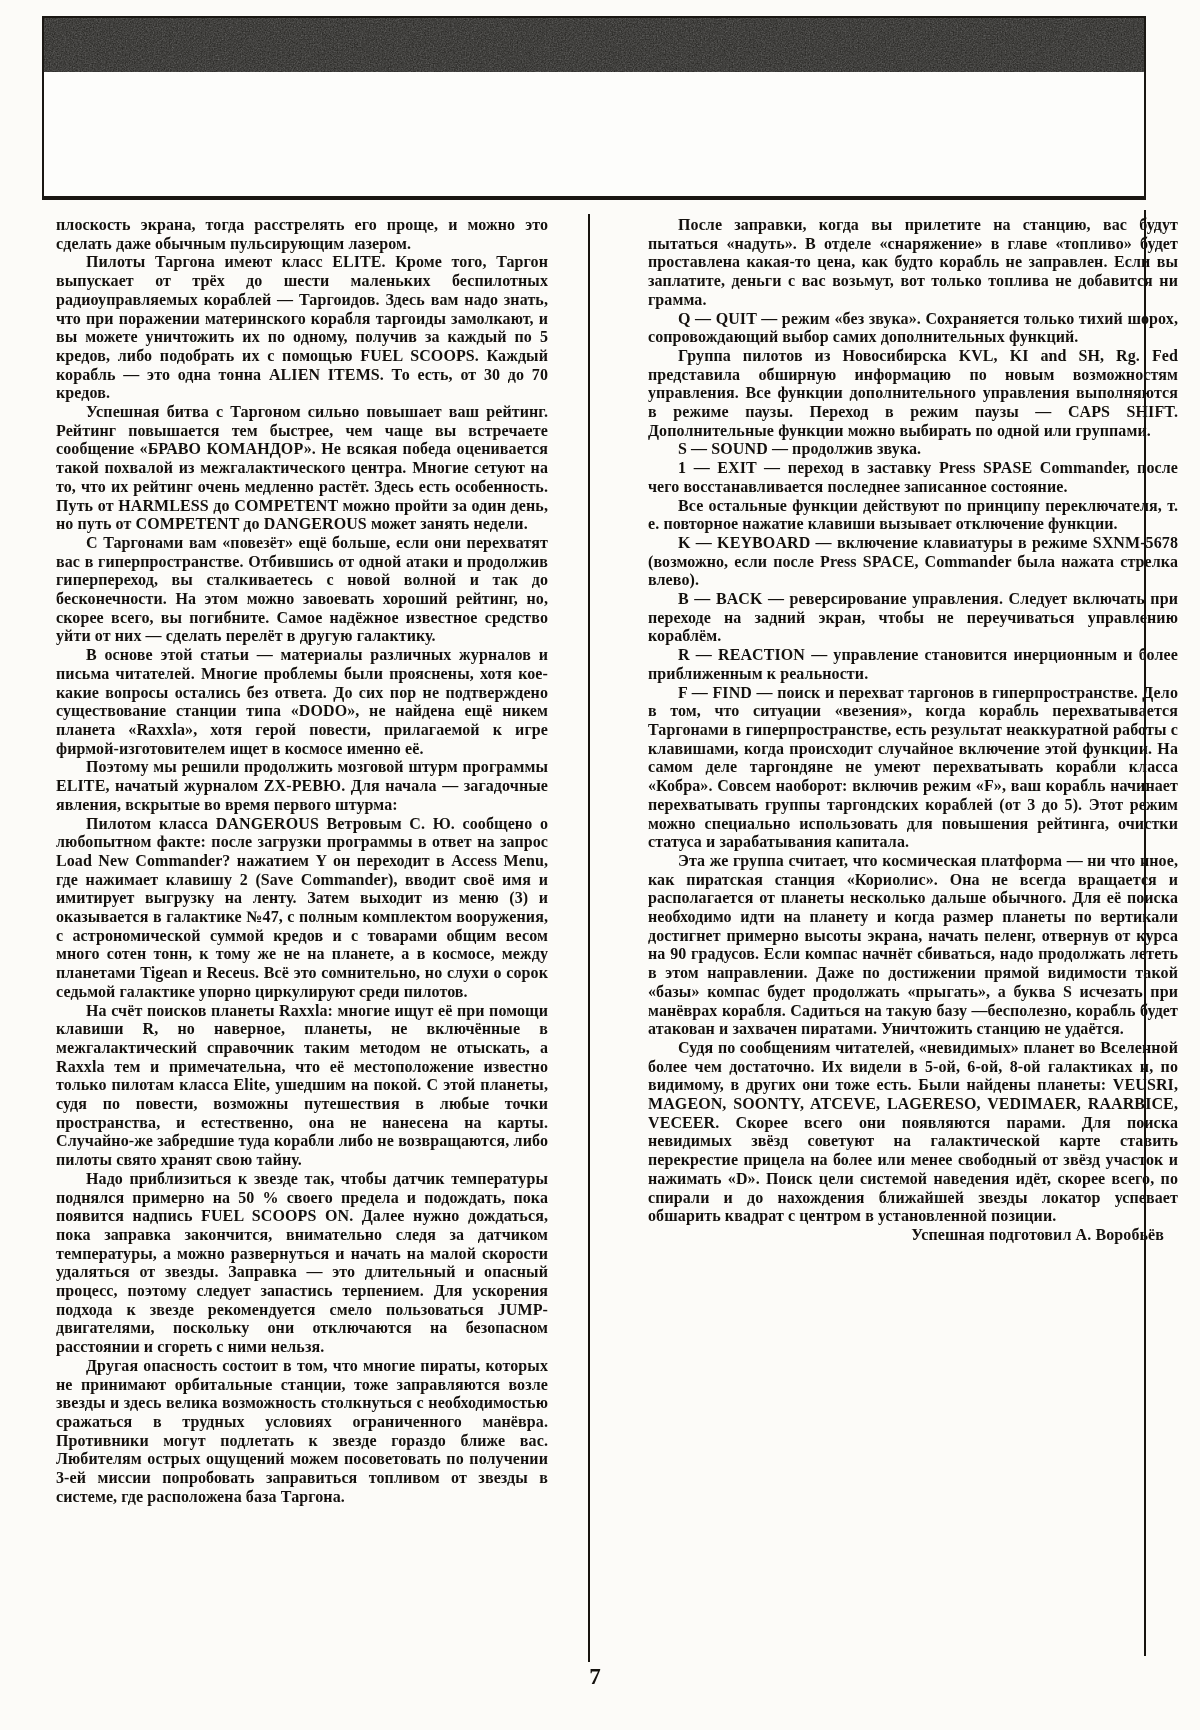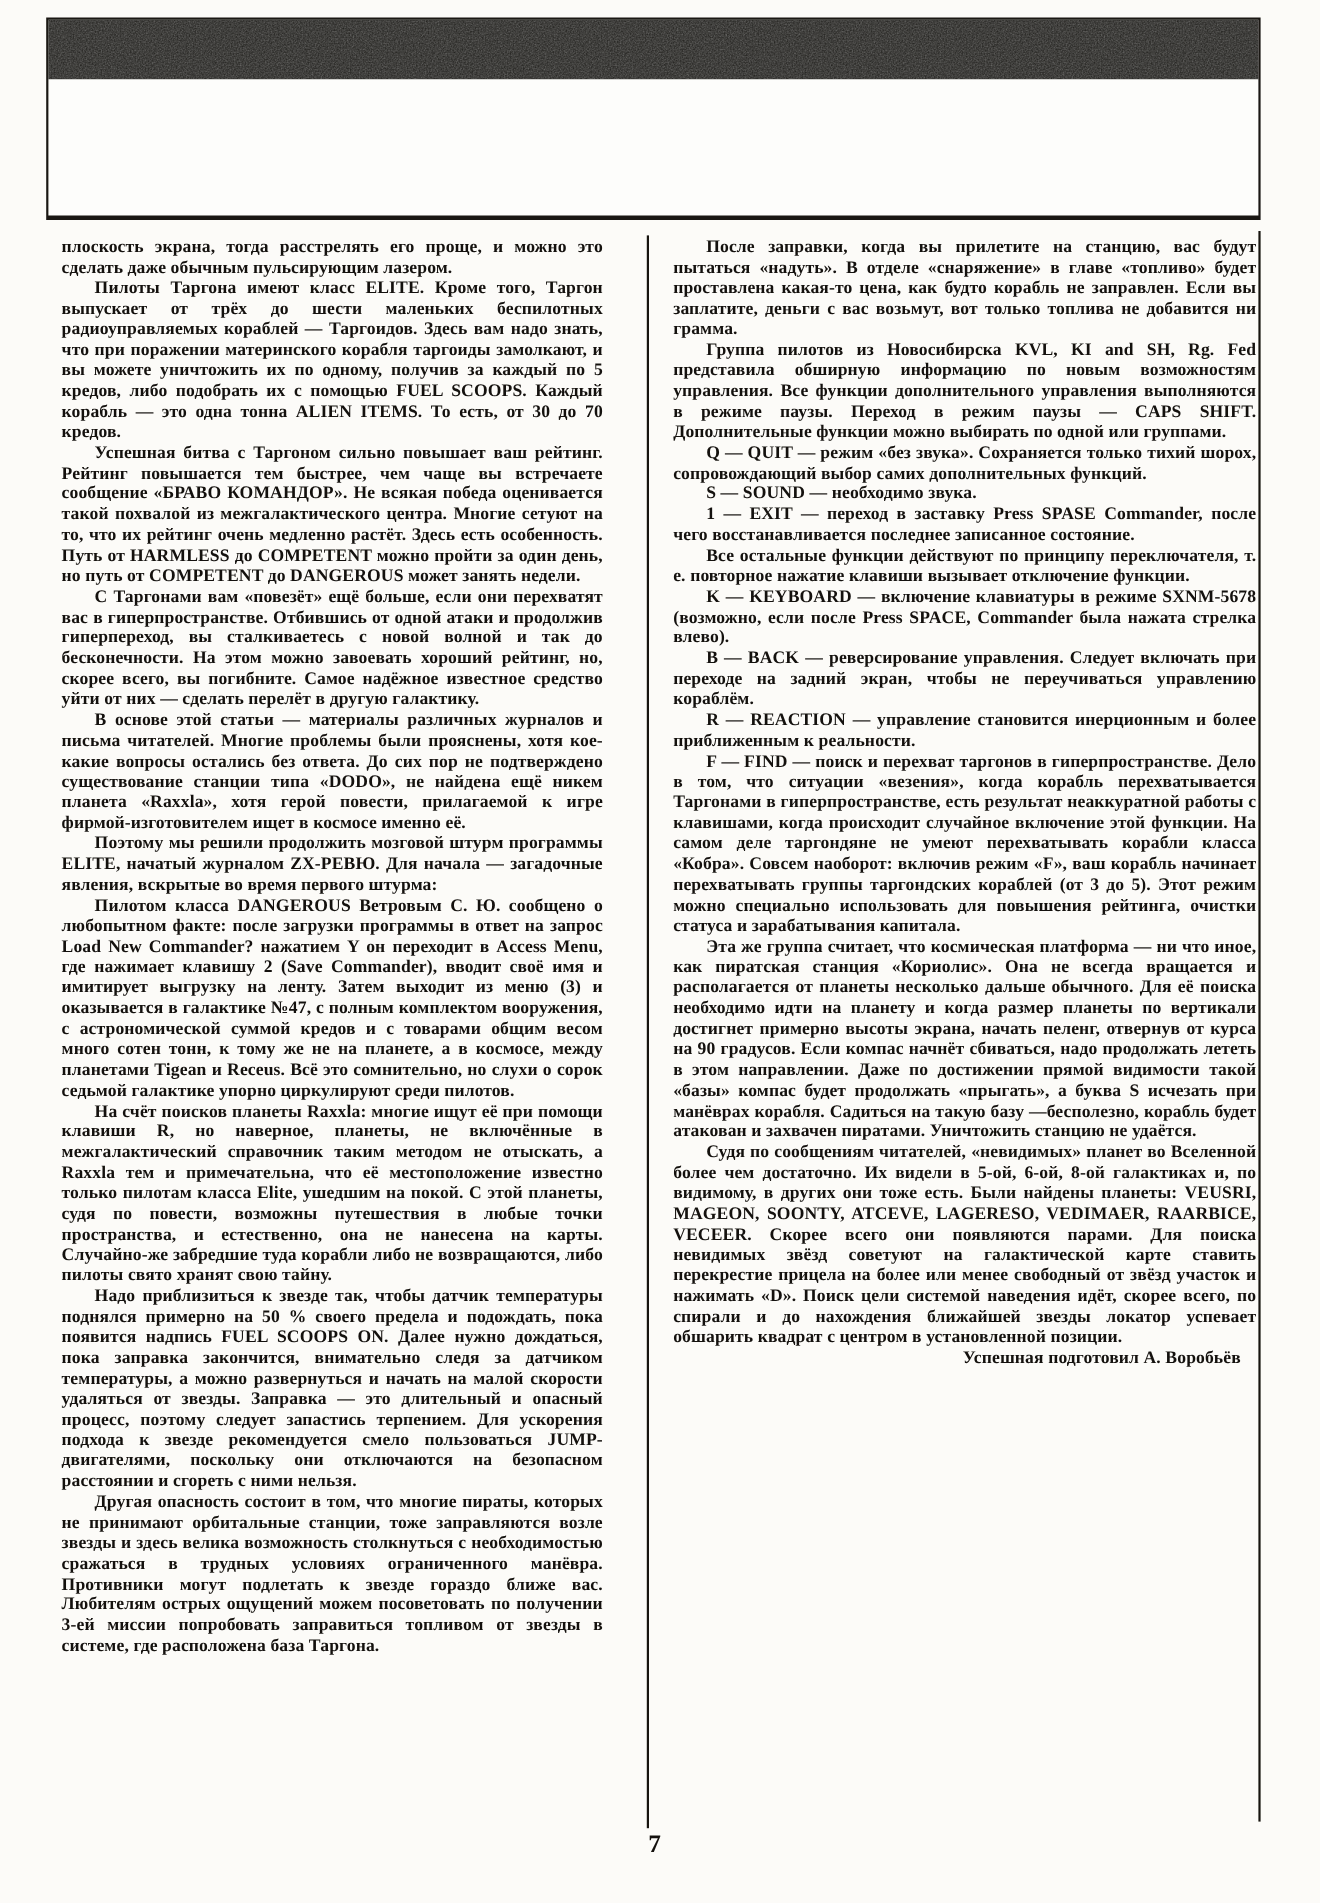--- a/index.html
+++ b/index.html
@@ -20,21 +20,21 @@
   .header-band svg{position:absolute;left:0;top:0;width:100%;height:100%;display:block;}
   
   .col{
     position:absolute;top:216px;
     font-size:16px;line-height:18.7px;font-weight:700;
     text-align:justify;letter-spacing:.1px;
   }
   .col p{margin:0;text-indent:30px;}
   .col p.flush{text-indent:0;}
   .left-col{left:56px;width:492px;}
-  .right-col{left:612px;width:530px;}
+  .right-col{left:648px;width:530px;}
   .byline{margin-top:26px;text-indent:0 !important;text-align:right;padding-right:14px;}
   
   .vrule{position:absolute;width:2px;background:#17140f;}
   .divider-rule{left:588px;top:214px;height:1448px;}
   .margin-rule{left:1144px;top:210px;height:1446px;}
   
   .page-number{
     position:absolute;top:1664px;left:0;width:1190px;text-align:center;
     font-size:23px;font-weight:700;
   }
@@ -70,23 +70,23 @@
       <p>Пилотом класса DANGEROUS Ветровым С. Ю. сообщено о любопытном факте: после загрузки программы в ответ на запрос Load New Commander? нажатием Y он переходит в Access Menu, где нажимает клавишу 2 (Save Commander), вводит своё имя и имитирует выгрузку на ленту. Затем выходит из меню (3) и оказывается в галактике №47, с полным комплектом вооружения, с астрономической суммой кредов и с товарами общим весом много сотен тонн, к тому же не на планете, а в космосе, между планетами Tigean и Receus. Всё это сомнительно, но слухи о сорок седьмой галактике упорно циркулируют среди пилотов.</p>
       <p>На счёт поисков планеты Raxxla: многие ищут её при помощи клавиши R, но наверное, планеты, не включённые в межгалактический справочник таким методом не отыскать, а Raxxla тем и примечательна, что её местоположение известно только пилотам класса Elite, ушедшим на покой. С этой планеты, судя по повести, возможны путешествия в любые точки пространства, и естественно, она не нанесена на карты. Случайно-же забредшие туда корабли либо не возвращаются, либо пилоты свято хранят свою тайну.</p>
       <p>Надо приблизиться к звезде так, чтобы датчик температуры поднялся примерно на 50 % своего предела и подождать, пока появится надпись FUEL SCOOPS ON. Далее нужно дождаться, пока заправка закончится, внимательно следя за датчиком температуры, а можно развернуться и начать на малой скорости удаляться от звезды. Заправка — это длительный и опасный процесс, поэтому следует запастись терпением. Для ускорения подхода к звезде рекомендуется смело пользоваться JUMP-двигателями, поскольку они отключаются на безопасном расстоянии и сгореть с ними нельзя.</p>
       <p>Другая опасность состоит в том, что многие пираты, которых не принимают орбитальные станции, тоже заправляются возле звезды и здесь велика возможность столкнуться с необходимостью сражаться в трудных условиях ограниченного манёвра. Противники могут подлетать к звезде гораздо ближе вас. Любителям острых ощущений можем посоветовать по получении 3-ей миссии попробовать заправиться топливом от звезды в системе, где расположена база Таргона.</p>
     </div>
 
   <div class="col right-col">
     <div>
 
     <p>После заправки, когда вы прилетите на станцию, вас будут пытаться «надуть». В отделе «снаряжение» в главе «топливо» будет проставлена какая-то цена, как будто корабль не заправлен. Если вы заплатите, деньги с вас возьмут, вот только топлива не добавится ни грамма.</p>
+        <p>Q — QUIT — режим «без звука». Сохраняется только тихий шорох, сопровождающий выбор самих дополнительных функций.</p>
         <p>Группа пилотов из Новосибирска KVL, KI and SH, Rg. Fed представила обширную информацию по новым возможностям управления. Все функции дополнительного управления выполняются в режиме паузы. Переход в режим паузы — CAPS SHIFT. Дополнительные функции можно выбирать по одной или группами.</p>
-        <p>Q — QUIT — режим «без звука». Сохраняется только тихий шорох, сопровождающий выбор самих дополнительных функций.</p>
-        <p>S — SOUND — необходимо звука.</p>
+        <p>S — SOUND — продолжив звука.</p>
         <p>1 — EXIT — переход в заставку Press SPASE Commander, после чего восстанавливается последнее записанное состояние.</p>
         <p>Все остальные функции действуют по принципу переключателя, т. е. повторное нажатие клавиши вызывает отключение функции.</p>
         <p>K — KEYBOARD — включение клавиатуры в режиме SXNM-5678 (возможно, если после Press SPACE, Commander была нажата стрелка влево).</p>
         <p>B — BACK — реверсирование управления. Следует включать при переходе на задний экран, чтобы не переучиваться управлению кораблём.</p>
         <p>R — REACTION — управление становится инерционным и более приближенным к реальности.</p>
         <p>F — FIND — поиск и перехват таргонов в гиперпространстве. Дело в том, что ситуации «везения», когда корабль перехватывается Таргонами в гиперпространстве, есть результат неаккуратной работы с клавишами, когда происходит случайное включение этой функции. На самом деле таргондяне не умеют перехватывать корабли класса «Кобра». Совсем наоборот: включив режим «F», ваш корабль начинает перехватывать группы таргондских кораблей (от 3 до 5). Этот режим можно специально использовать для повышения рейтинга, очистки статуса и зарабатывания капитала.</p>
         <p>Эта же группа считает, что космическая платформа — ни что иное, как пиратская станция «Кориолис». Она не всегда вращается и располагается от планеты несколько дальше обычного. Для её поиска необходимо идти на планету и когда размер планеты по вертикали достигнет примерно высоты экрана, начать пеленг, отвернув от курса на 90 градусов. Если компас начнёт сбиваться, надо продолжать лететь в этом направлении. Даже по достижении прямой видимости такой «базы» компас будет продолжать «прыгать», а буква S исчезать при манёврах корабля. Садиться на такую базу —бесполезно, корабль будет атакован и захвачен пиратами. Уничтожить станцию не удаётся.</p>
         <p>Судя по сообщениям читателей, «невидимых» планет во Вселенной более чем достаточно. Их видели в 5-ой, 6-ой, 8-ой галактиках и, по видимому, в других они тоже есть. Были найдены планеты: VEUSRI, MAGEON, SOONTY, ATCEVE, LAGERESO, VEDIMAER, RAARBICE, VECEER. Скорее всего они появляются парами. Для поиска невидимых звёзд советуют на галактической карте ставить перекрестие прицела на более или менее свободный от звёзд участок и нажимать «D». Поиск цели системой наведения идёт, скорее всего, по спирали и до нахождения ближайшей звезды локатор успевает обшарить квадрат с центром в установленной позиции.</p>
       </div>
     <p class="byline">Успешная подготовил А. Воробьёв</p>

